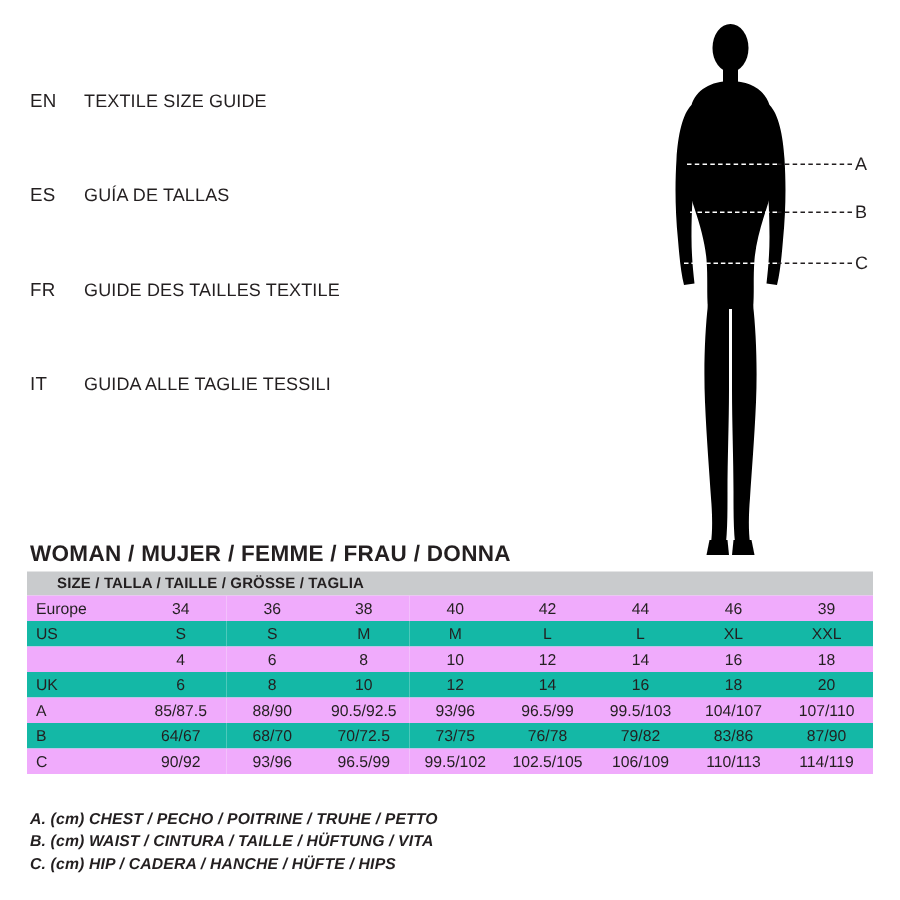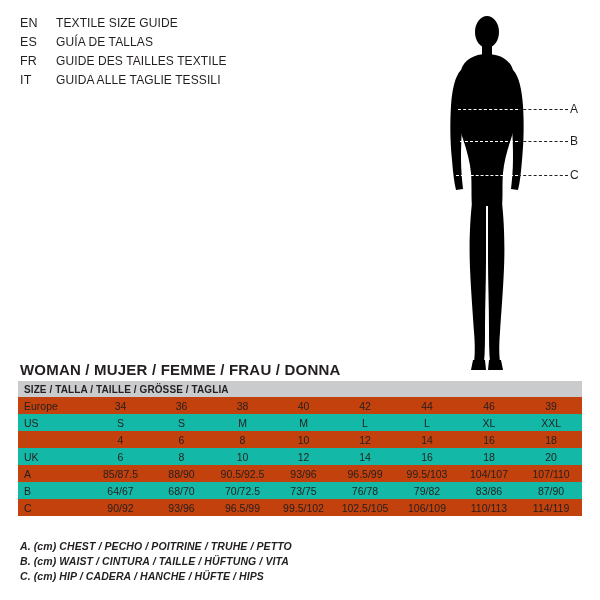--- a/index.html
+++ b/index.html
@@ -25,20 +25,21 @@
   .lang-block {
     position: absolute;
     left: 20px;
     top: 16px;
     width: 330px;
   }
   .lang-row {
     display: flex;
     align-items: baseline;
     height: 19px;
+    margin-top: 44px;
   }
   .lang-code {
     width: 36px;
     font-size: 12.5px;
     letter-spacing: 0.2px;
     color: #231f20;
   }
   .lang-text {
     font-size: 12px;
     letter-spacing: 0.1px;
@@ -103,26 +104,26 @@
   }
   .size-table td.rowhead {
     text-align: left;
     padding-left: 6px;
   }
   .row-header td {
     background: #c9cbcd;
     font-weight: bold;
     font-size: 10px;
     text-align: left;
-    padding-left: 6px;
+    padding-left: 20px;
     letter-spacing: 0.1px;
     height: 16px;
   }
   .row-shaded td {
-    background: #c2410c;
+    background: #f0abfc;
   }
   .row-plain td {
     background: #14b8a6;
   }
 
   
   .footnotes {
     position: absolute;
     left: 20px;
     top: 540px;

